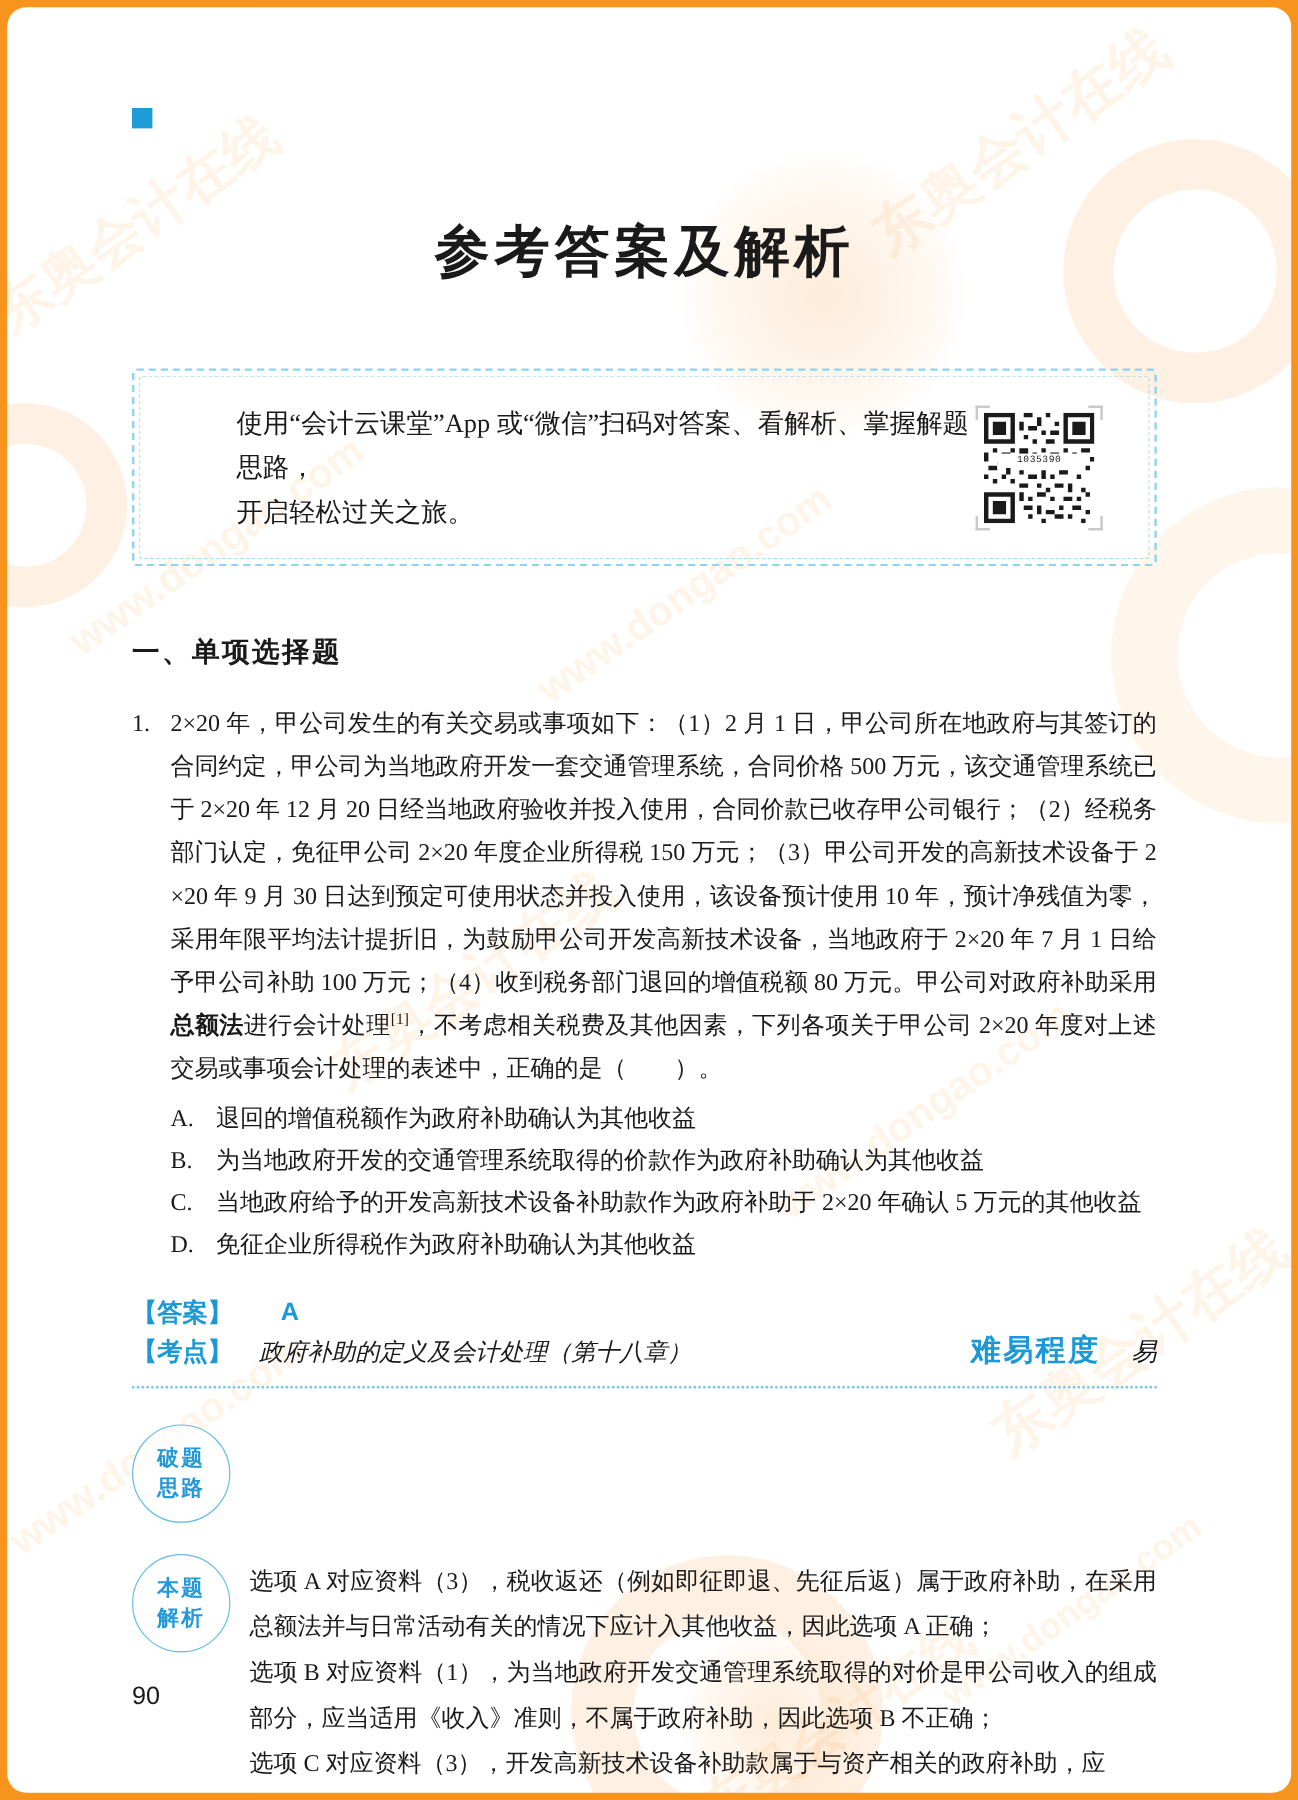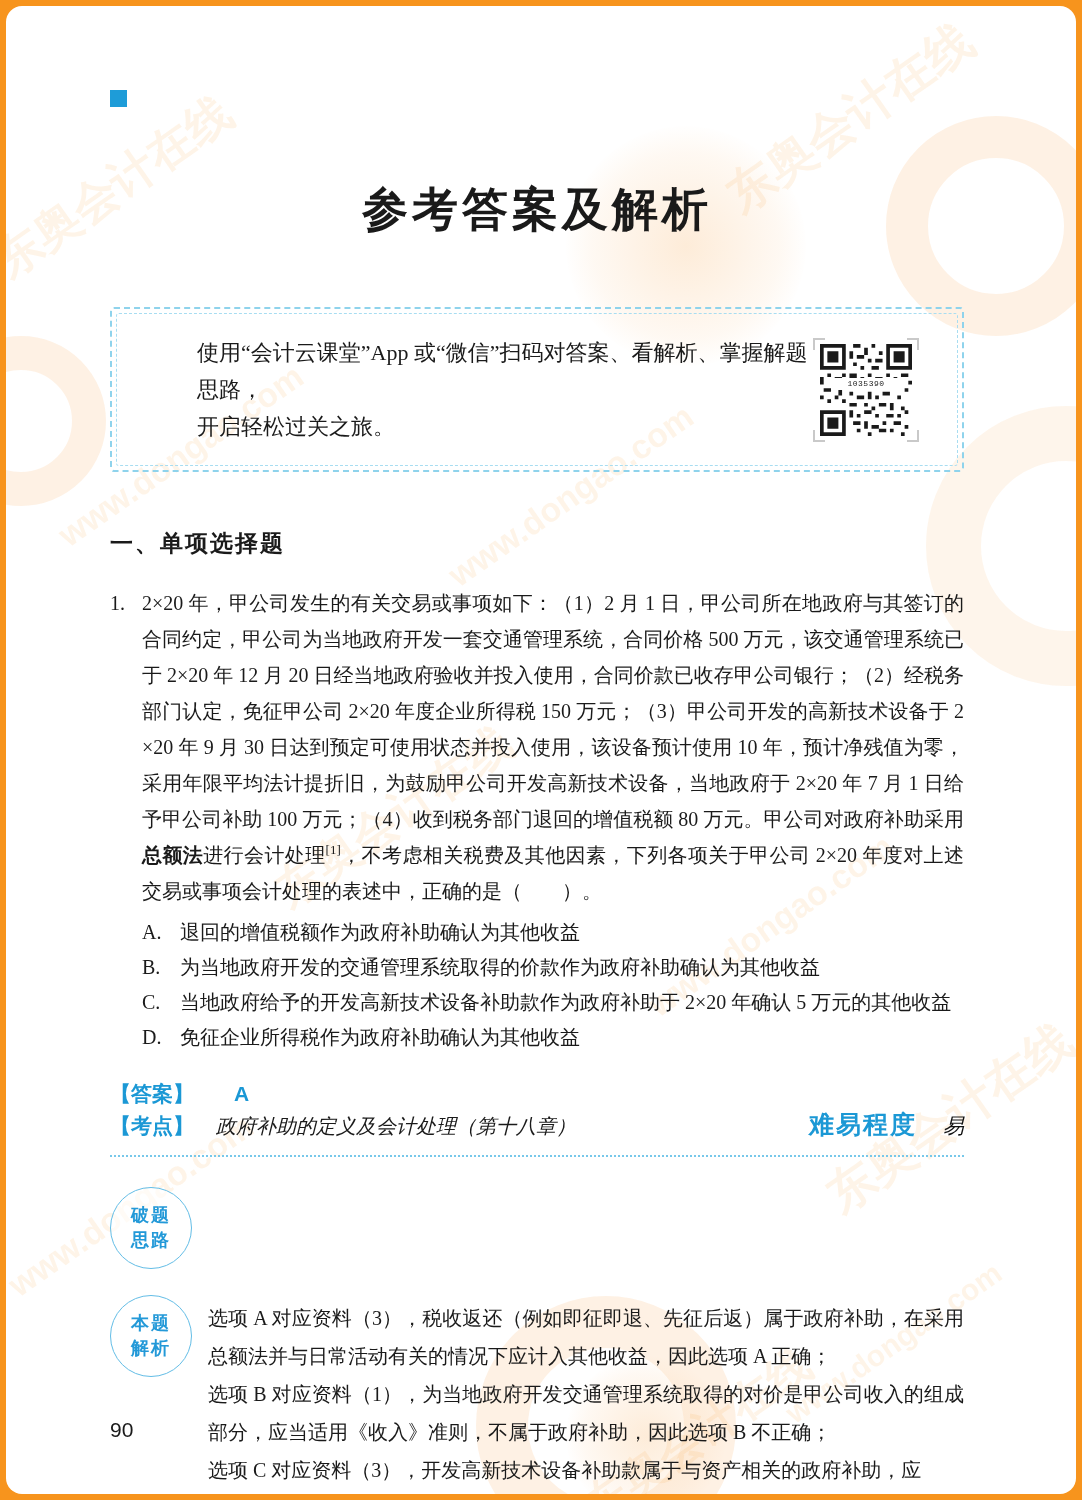--- a/index.html
+++ b/index.html
@@ -136,21 +136,21 @@
     background: rgba(255,255,255,0.6);
   }
   .tip-text {
     font-family: "Liberation Sans", sans-serif;
     font-size: 19px; line-height: 44px; text-align: justify; word-break: break-all;
     padding-top: 2px;
   }
   .analysis-text { font-size: 20px; line-height: 38px; padding-top: 4px; }
   .analysis-text p { text-align: justify; word-break: break-all; }
   .page-number {
-    position: absolute; left: 104px; bottom: 52px; z-index: 1;
+    position: absolute; left: 104px; bottom: 68px; z-index: 1;
     font-family: "Liberation Sans", sans-serif; font-size: 21px;
   }
 </style>
 </head>
 <body>
 
 <div class="page">
 
   <div class="wm-layer">
     <div class="ring" style="left:880px; top:110px; width:220px; height:220px; border-width:42px;"></div>

